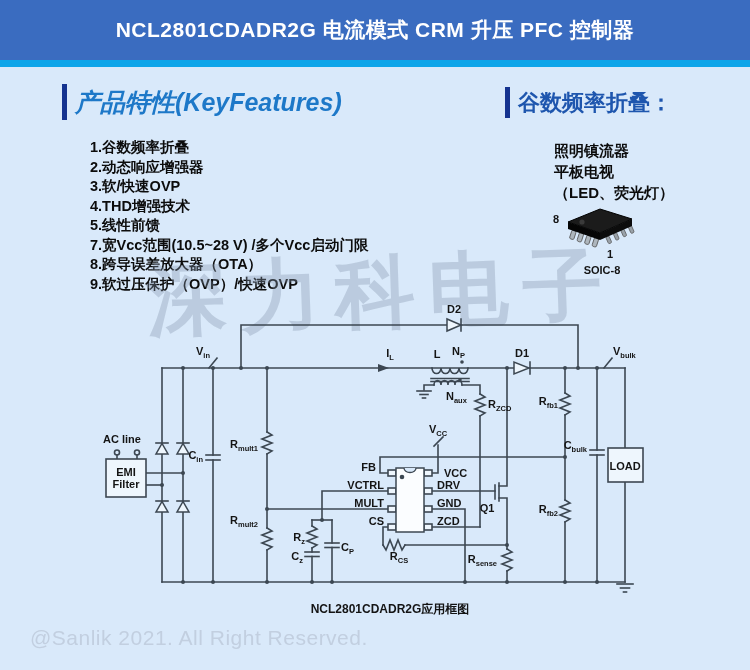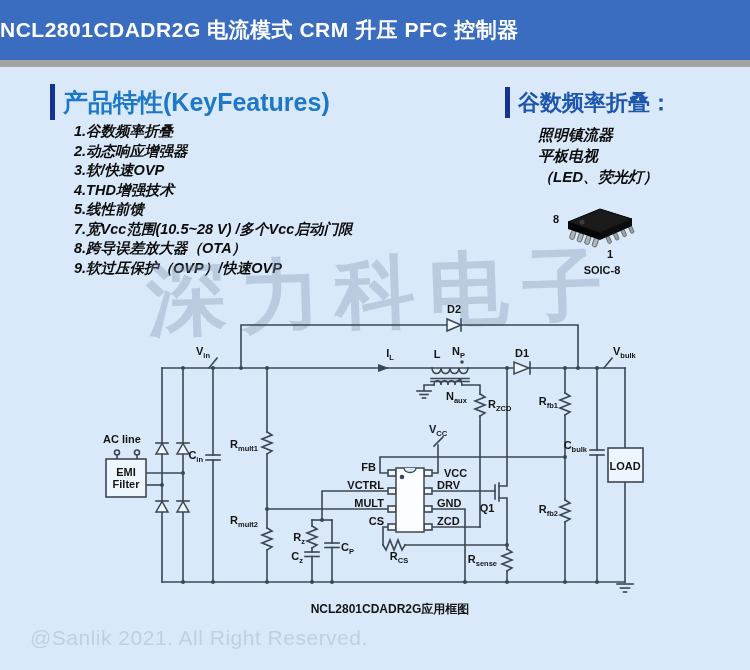--- a/index.html
+++ b/index.html
@@ -1,29 +1,29 @@
 <!DOCTYPE html>
 <html><head>
 <meta charset="utf-8">
 <style>
   html,body{margin:0;padding:0;background:#eef3f8;}
   .page{position:relative;width:750px;height:670px;background:#d9e9fa;overflow:hidden;
         font-family:"Liberation Sans",sans-serif;}
   .header{position:absolute;top:0;left:0;width:100%;height:60px;background:#3a6cc0;
-          border-bottom:7px solid #a3a3a3;display:flex;align-items:center;justify-content:flex-start;}
+          border-bottom:7px solid #0ea5e9;display:flex;align-items:center;justify-content:center;}
   .header .title{color:#ffffff;font-size:21px;font-weight:bold;letter-spacing:.5px;}
 
   .sec-heading{position:absolute;display:flex;align-items:stretch;gap:8px;}
   .accent{width:5px;background:#15338f;}
-  .features-heading{left:50px;top:84px;height:36px;}
+  .features-heading{left:62px;top:84px;height:36px;font-style:italic;}
   .features-heading .txt{color:#1d78c8;font-size:25px;font-weight:bold;line-height:36px;}
   .apps-heading{left:505px;top:87px;height:31px;}
   .apps-heading .txt{color:#1e56ae;font-size:22px;font-weight:bold;line-height:31px;}
 
-  ul.plain{margin:0;padding:0;list-style:none;font-style:italic;}
+  ul.plain{margin:16px;padding:0;list-style:none;}
   .feature-list{position:absolute;left:74px;top:122px;font-size:14.5px;line-height:19.5px;
                 color:#0c0c0c;font-weight:600;}
   .apps-list{position:absolute;left:538px;top:124px;font-size:15px;line-height:21px;
              color:#0c0c0c;font-weight:600;}
 
   .watermark{position:absolute;left:145px;top:248px;font-size:80px;font-weight:bold;
              font-family:"DejaVu Serif",serif;color:rgba(132,150,172,.35);
              letter-spacing:14px;white-space:nowrap;transform:rotate(-2deg);
              transform-origin:left top;pointer-events:none;z-index:1;}
 

